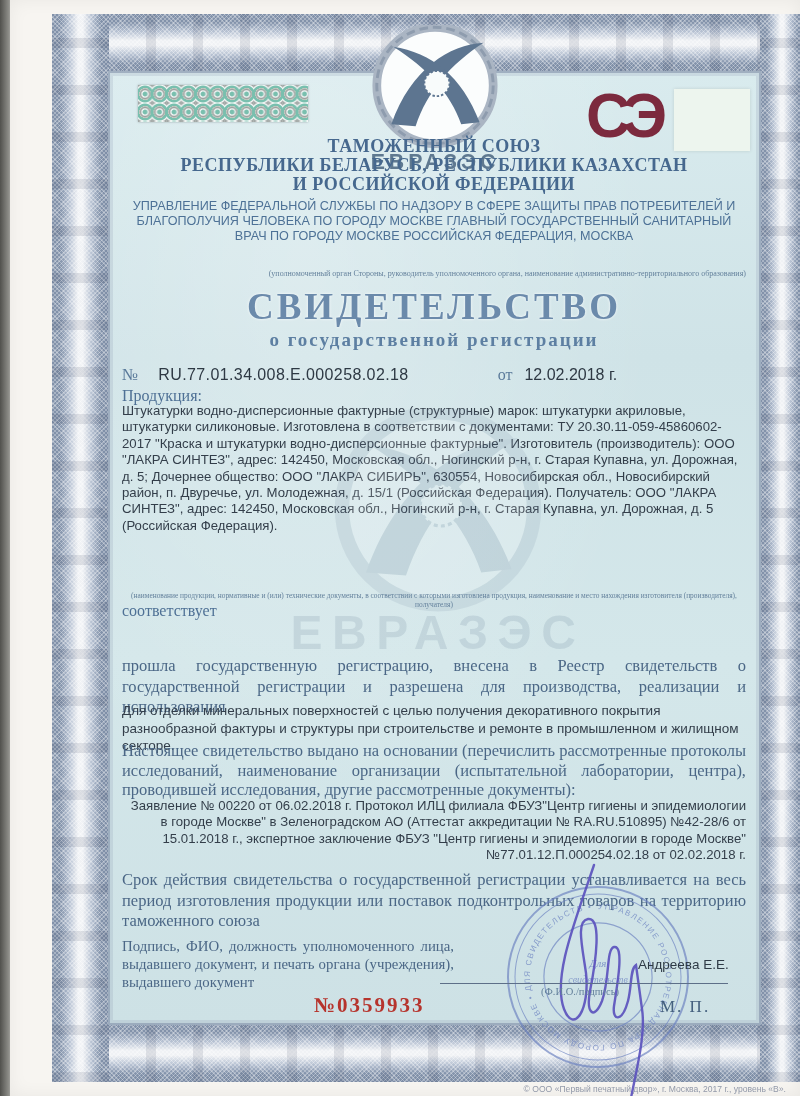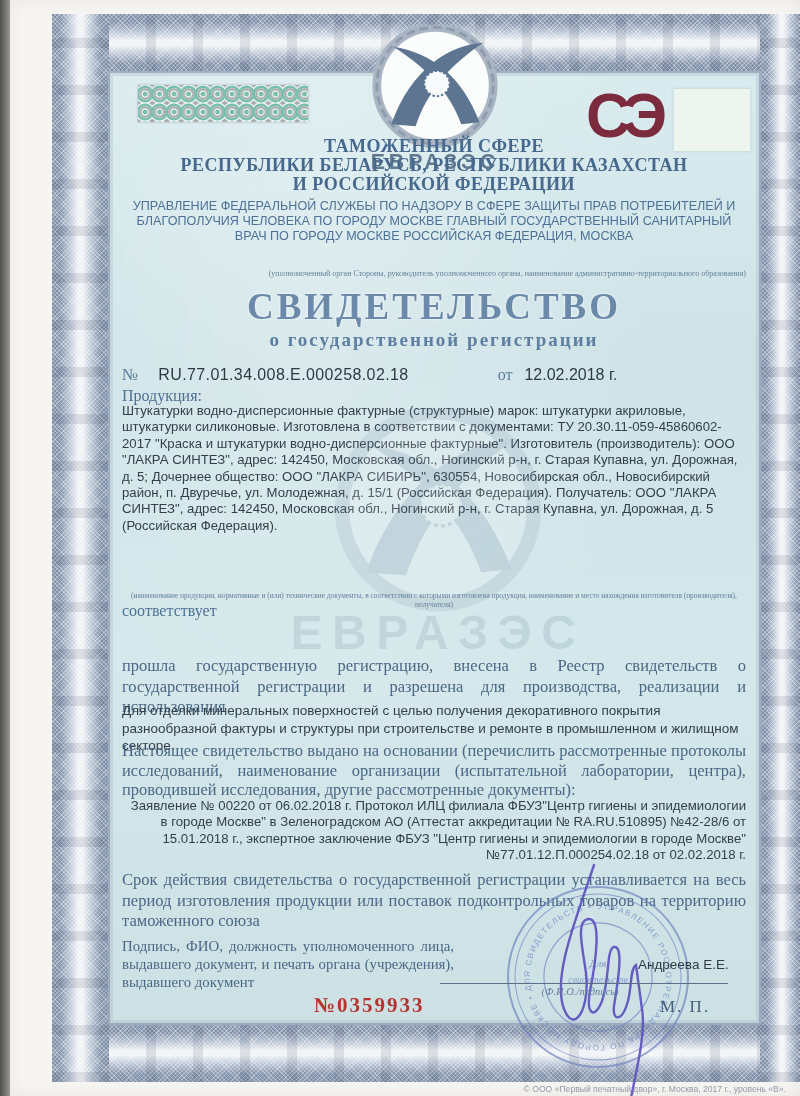--- a/index.html
+++ b/index.html
@@ -99,21 +99,21 @@
           <svg class="emblem-top" viewBox="0 0 200 156">
             <circle cx="100" cy="62" r="60" fill="#fbfdfd" stroke="#aab5c3" stroke-width="9"></circle>
             <circle cx="100" cy="62" r="60" fill="none" stroke="#8e9cae" stroke-width="3" stroke-dasharray="9 5"></circle>
             <path d="M55,102 C75,45 115,20 150,18 C116,40 92,68 80,104 Z" fill="#5d7590"></path>
             <path d="M146,100 C128,52 96,28 57,22 C92,44 116,70 127,102 Z" fill="#5d7590"></path>
             <circle cx="102" cy="60" r="13" fill="#f8fbfb" stroke="#5d7590" stroke-width="2" stroke-dasharray="2.5 2"></circle>
             <text x="100" y="148" text-anchor="middle" font-family="Liberation Sans, sans-serif" font-size="22" font-weight="bold" letter-spacing="4" fill="#5f7990">ЕВРАЗЭС</text>
           </svg>
 
           <div class="abs t-center title-serif" style="top:66px;">
-            <div>ТАМОЖЕННЫЙ СФЕРЕ</div>
+            <div>ТАМОЖЕННЫЙ СОЮЗ</div>
             <div>РЕСПУБЛИКИ БЕЛАРУСЬ, РЕСПУБЛИКИ КАЗАХСТАН</div>
             <div>И РОССИЙСКОЙ ФЕДЕРАЦИИ</div>
           </div>
           <div class="abs t-center authority" style="top:128px;">УПРАВЛЕНИЕ ФЕДЕРАЛЬНОЙ СЛУЖБЫ ПО НАДЗОРУ В СФЕРЕ ЗАЩИТЫ ПРАВ ПОТРЕБИТЕЛЕЙ И БЛАГОПОЛУЧИЯ ЧЕЛОВЕКА ПО ГОРОДУ МОСКВЕ ГЛАВНЫЙ ГОСУДАРСТВЕННЫЙ САНИТАРНЫЙ ВРАЧ ПО ГОРОДУ МОСКВЕ РОССИЙСКАЯ ФЕДЕРАЦИЯ, МОСКВА</div>
           <div class="abs t-center small-caption" style="top:198px;text-align:right;">(уполномоченный орган Стороны, руководитель уполномоченного органа, наименование административно-территориального образования)</div>
 
           <div class="abs t-center doc-title" style="top:214px;font-family:Liberation Serif, serif;">СВИДЕТЕЛЬСТВО</div>
           <div class="abs t-center doc-sub" style="top:258px;">о государственной регистрации</div>
 
           <div class="abs num-row" style="top:294px;">
@@ -170,21 +170,21 @@
           </svg>
 
           <div class="abs serif-par" style="top:866px;width:332px;font-size:14.8px;line-height:18px;">Подпись, ФИО, должность уполномоченного лица, выдавшего документ, и печать органа (учреждения), выдавшего документ</div>
 
           <div class="abs serial" style="top:922px;left:206px;width:auto;">№0359933</div>
 
           <div class="signer" style="position:absolute;left:530px;top:886px;">Андреева Е.Е.</div>
 
           <div class="sig-line" style="position:absolute;left:332px;top:912px;width:288px;"></div>
 
-          <div class="small-caption" style="position:absolute;left:372px;top:916px;width:200px;text-align:center;font-size:10.5px;font-style:italic;">(Ф.И.О./подпись)</div>
+          <div class="small-caption" style="position:absolute;left:372px;top:916px;width:200px;text-align:center;font-size:10.5px;">(Ф.И.О./подпись)</div>
 
           <div class="mp" style="position:absolute;left:552px;top:926px;">М. П.</div>
 
         </div>
       </div>
     </div>
 
     <div class="footer-note">© ООО «Первый печатный двор»,  г. Москва,  2017 г.,  уровень «В».</div>
   </div>
 </div>

